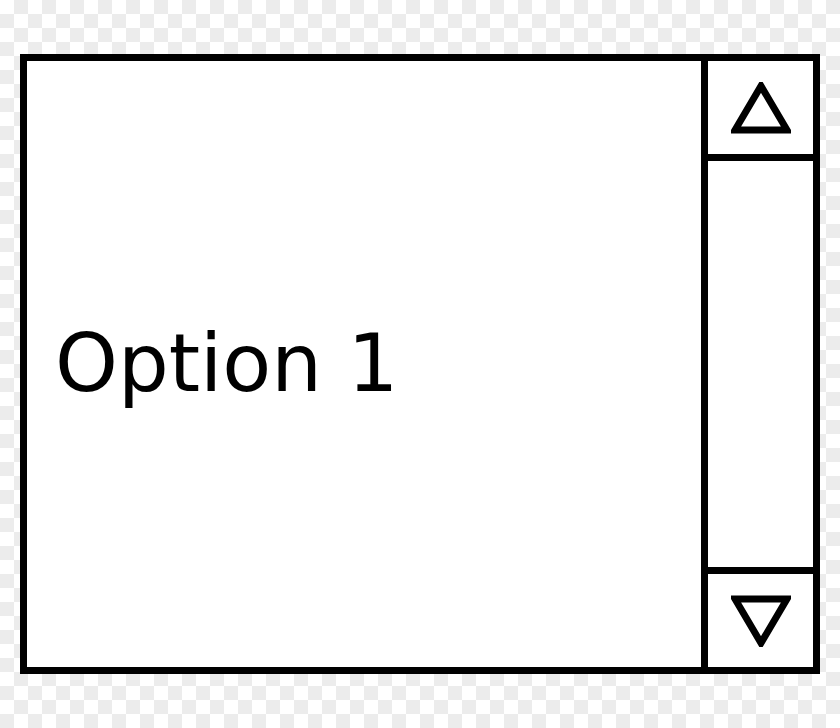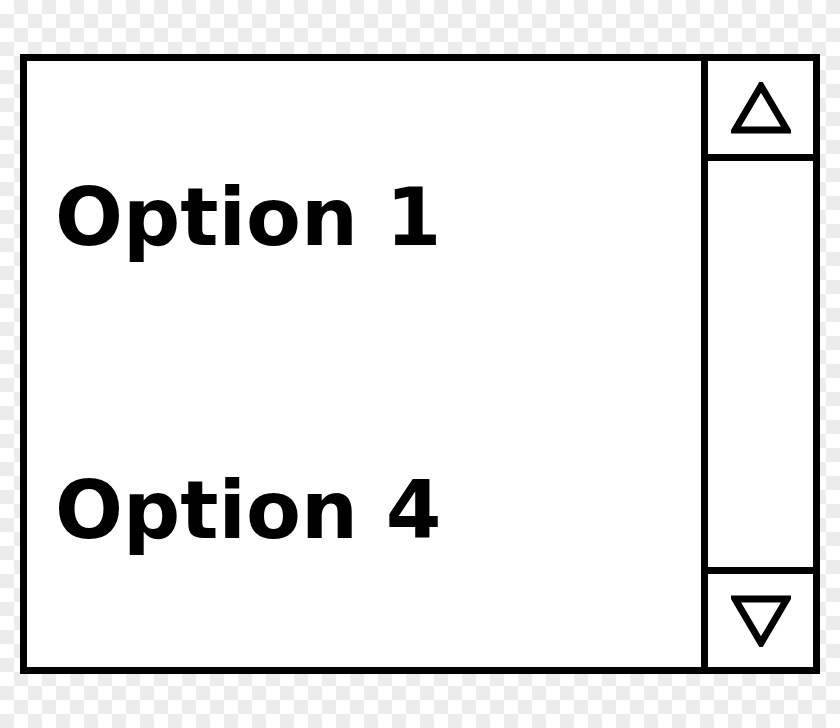--- a/index.html
+++ b/index.html
@@ -31,21 +31,20 @@
     }
     .listbox {
       position: relative;
       z-index: 1;
       width: 800px;
       height: 620px;
       border: 7px solid #000;
       background: #ffffff;
       display: flex;
       flex-direction: row;
-      font-weight: bold;
     }
     .options {
       flex: 1;
       display: flex;
       flex-direction: column;
       justify-content: space-around;
       padding: 10px 0 10px 28px;
     }
     .option {
       font-size: 80px;
@@ -82,21 +81,20 @@
     }
   </style>
 </head>
 <body>
 
 <div class="checker"></div>
 
 <div class="listbox">
   <div class="options">
     <div class="option">Option 1</div>
-    <div class="option">Option 4</div>
   </div>
   <div class="scrollbar">
     <div class="scroll-btn up">
       <svg class="tri-up" viewBox="0 0 60 52">
         <polygon points="30,4 56,48 4,48" fill="none" stroke="#000" stroke-width="7" stroke-linejoin="miter"></polygon>
       </svg>
     </div>
     <div class="scroll-track"></div>
     <div class="scroll-btn down">
       <svg class="tri-down" viewBox="0 0 60 52">

